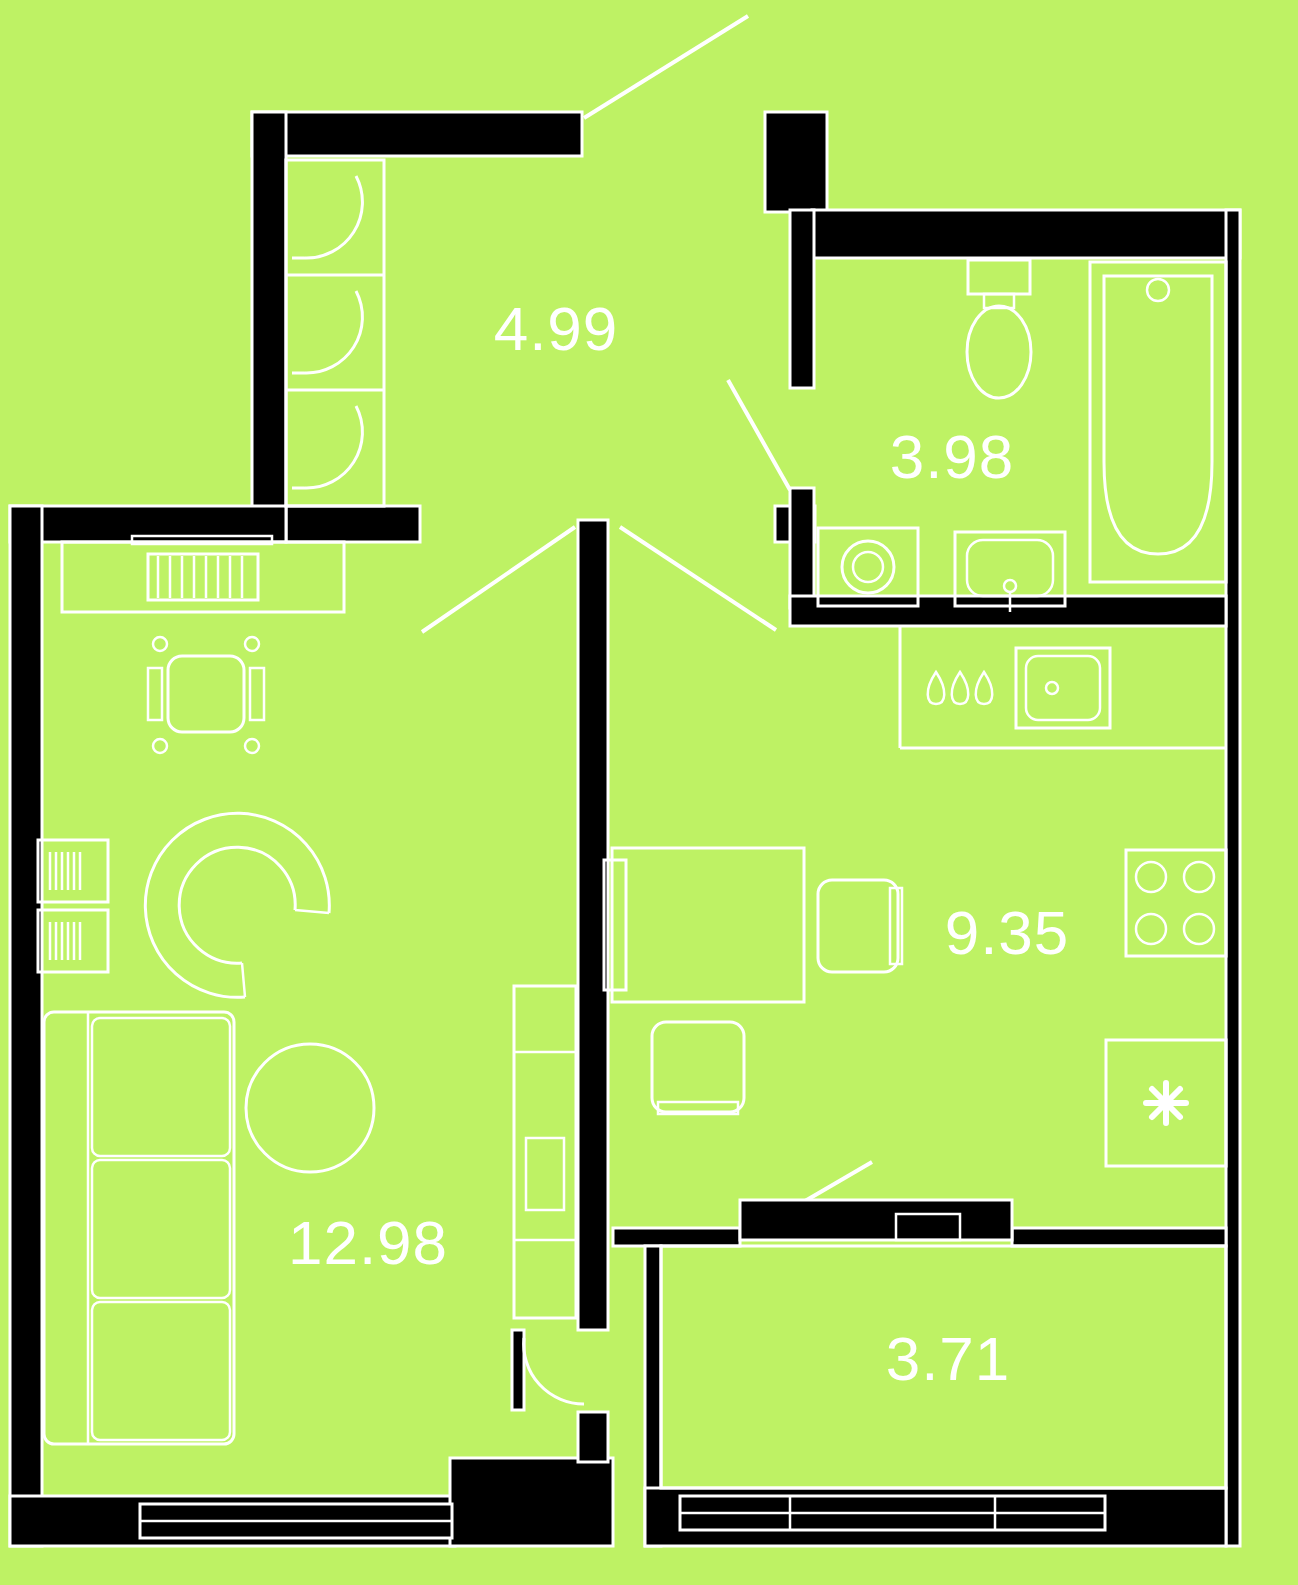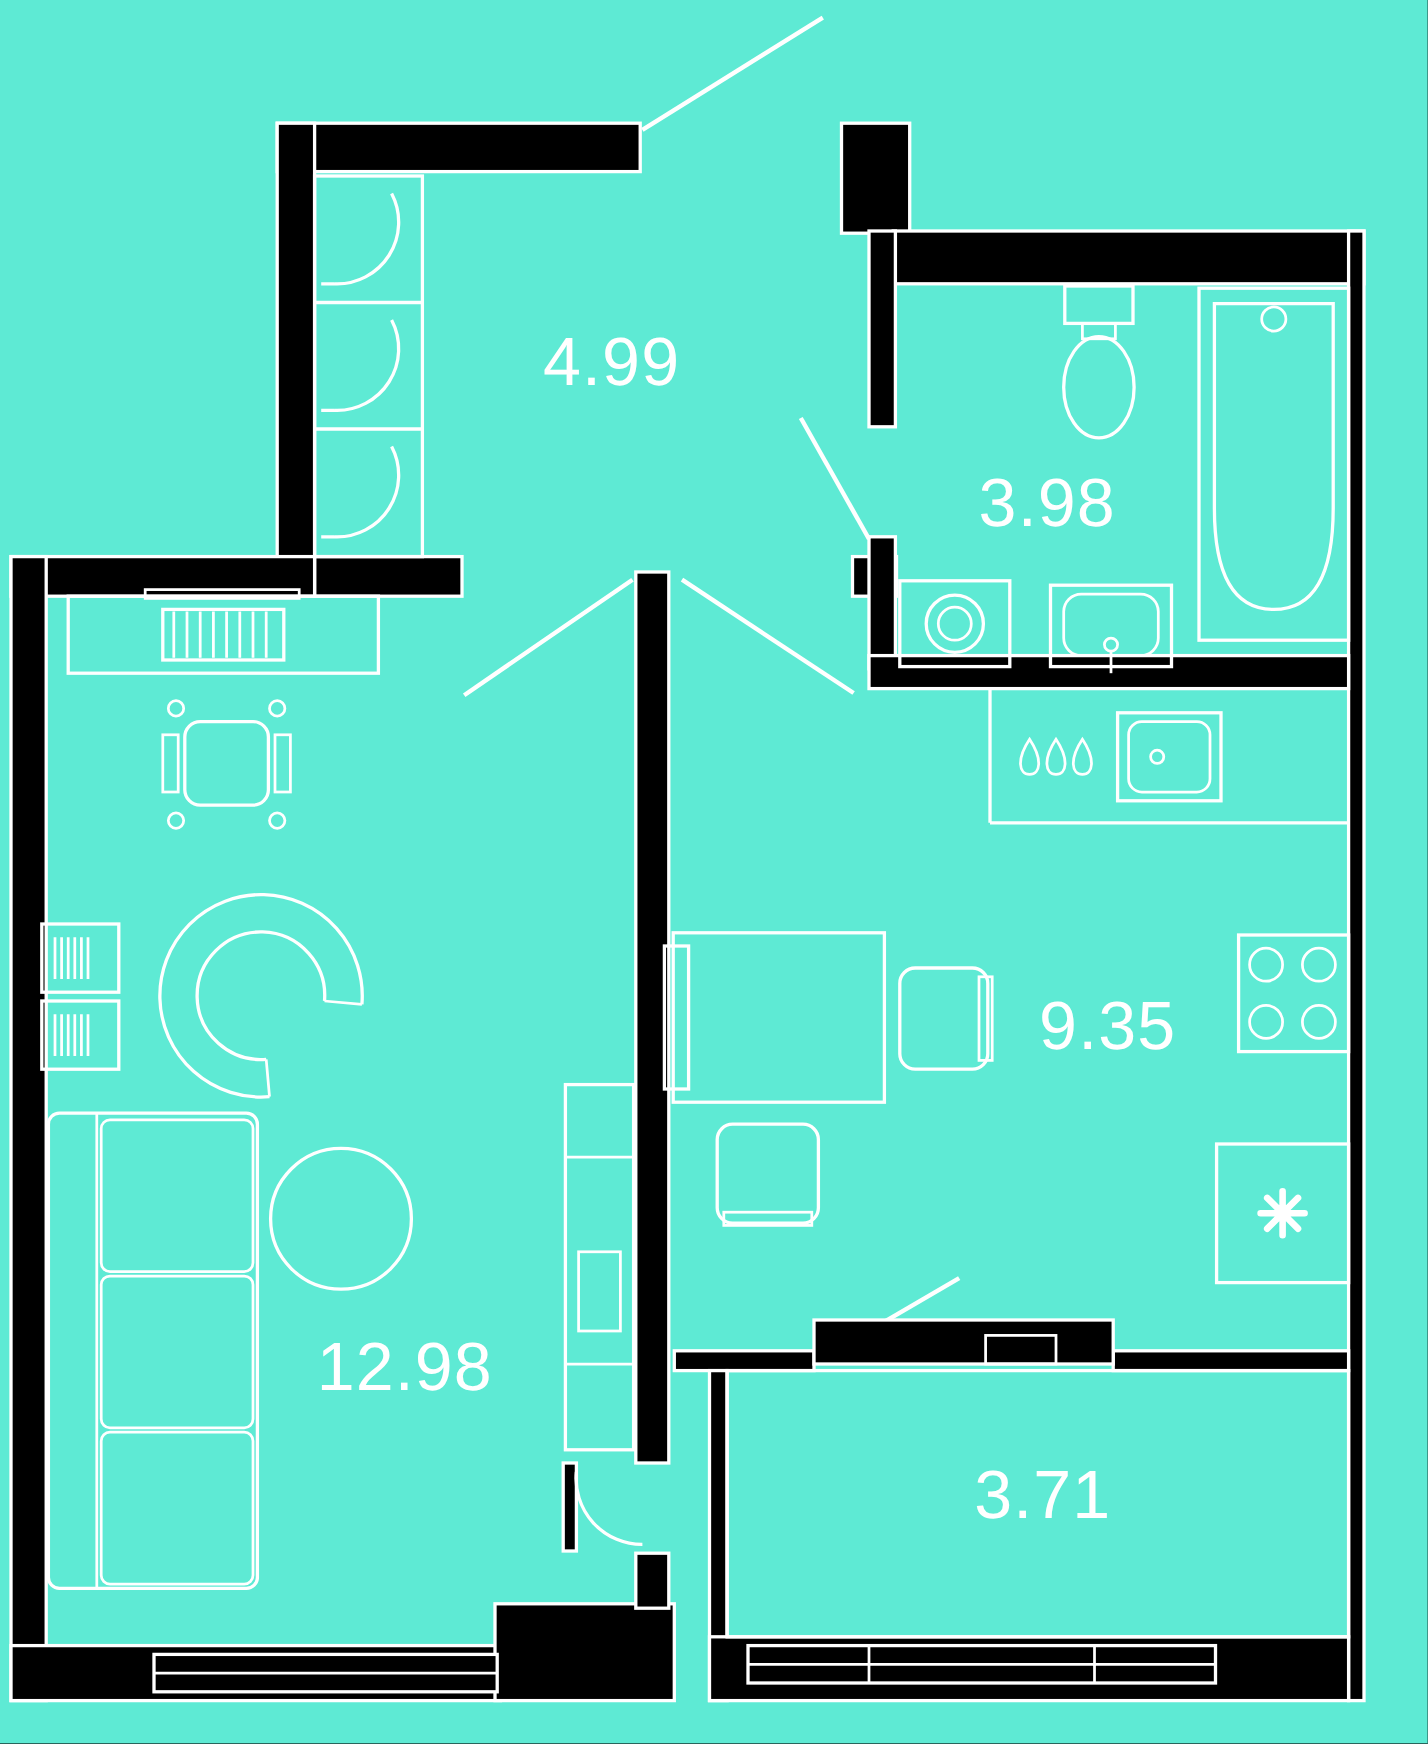--- a/index.html
+++ b/index.html
@@ -1,16 +1,16 @@
 <!DOCTYPE html>
 <html><head>
 <meta charset="utf-8">
 <style>
   html,body{margin:0;padding:0;background:#000;}
-  .stage{width:1298px;height:1585px;background:#5eead4;position:relative;overflow:hidden;
+  .stage{width:1298px;height:1585px;background:#bef264;position:relative;overflow:hidden;
          font-family:"Liberation Sans","DejaVu Sans",sans-serif;}
   svg{display:block}
   .wall{fill:#000;stroke:#fff;stroke-width:3}
   .f{fill:none;stroke:#fff;stroke-width:3}
   .f2{fill:none;stroke:#fff;stroke-width:2.5}
   .leaf{fill:none;stroke:#fff;stroke-width:4}
   .thick{fill:none;stroke:#fff;stroke-width:6;stroke-linecap:round}
   .lbl{fill:#fff;font-size:62px;font-weight:500;letter-spacing:1px;
        font-family:"Liberation Sans","DejaVu Sans",sans-serif;}
 </style>

